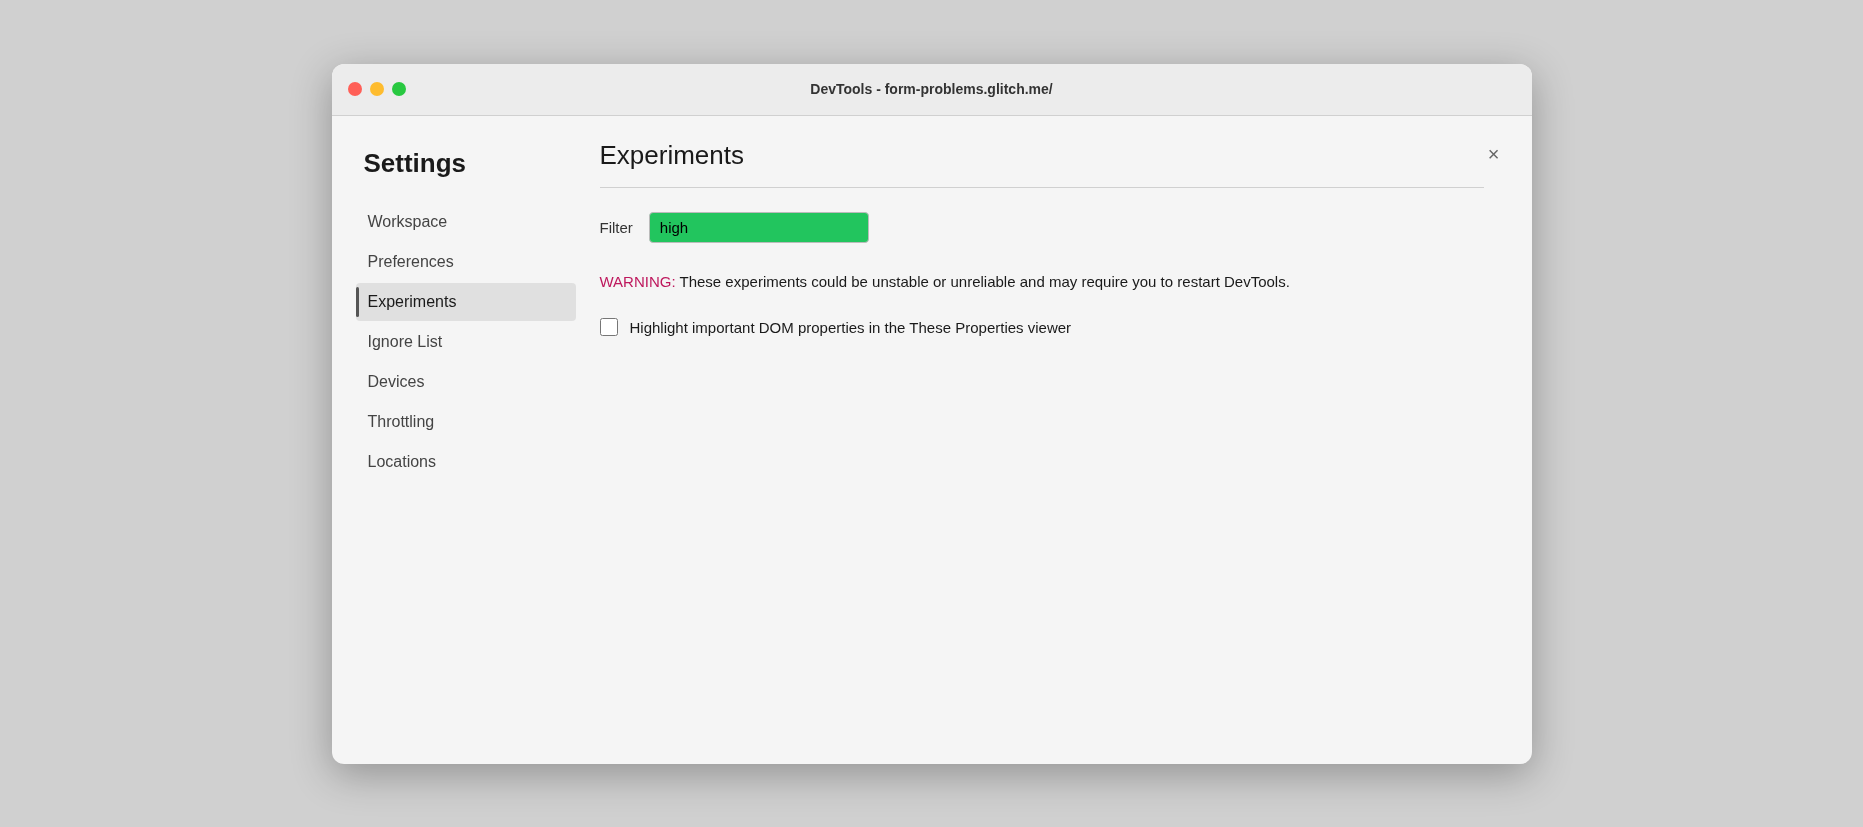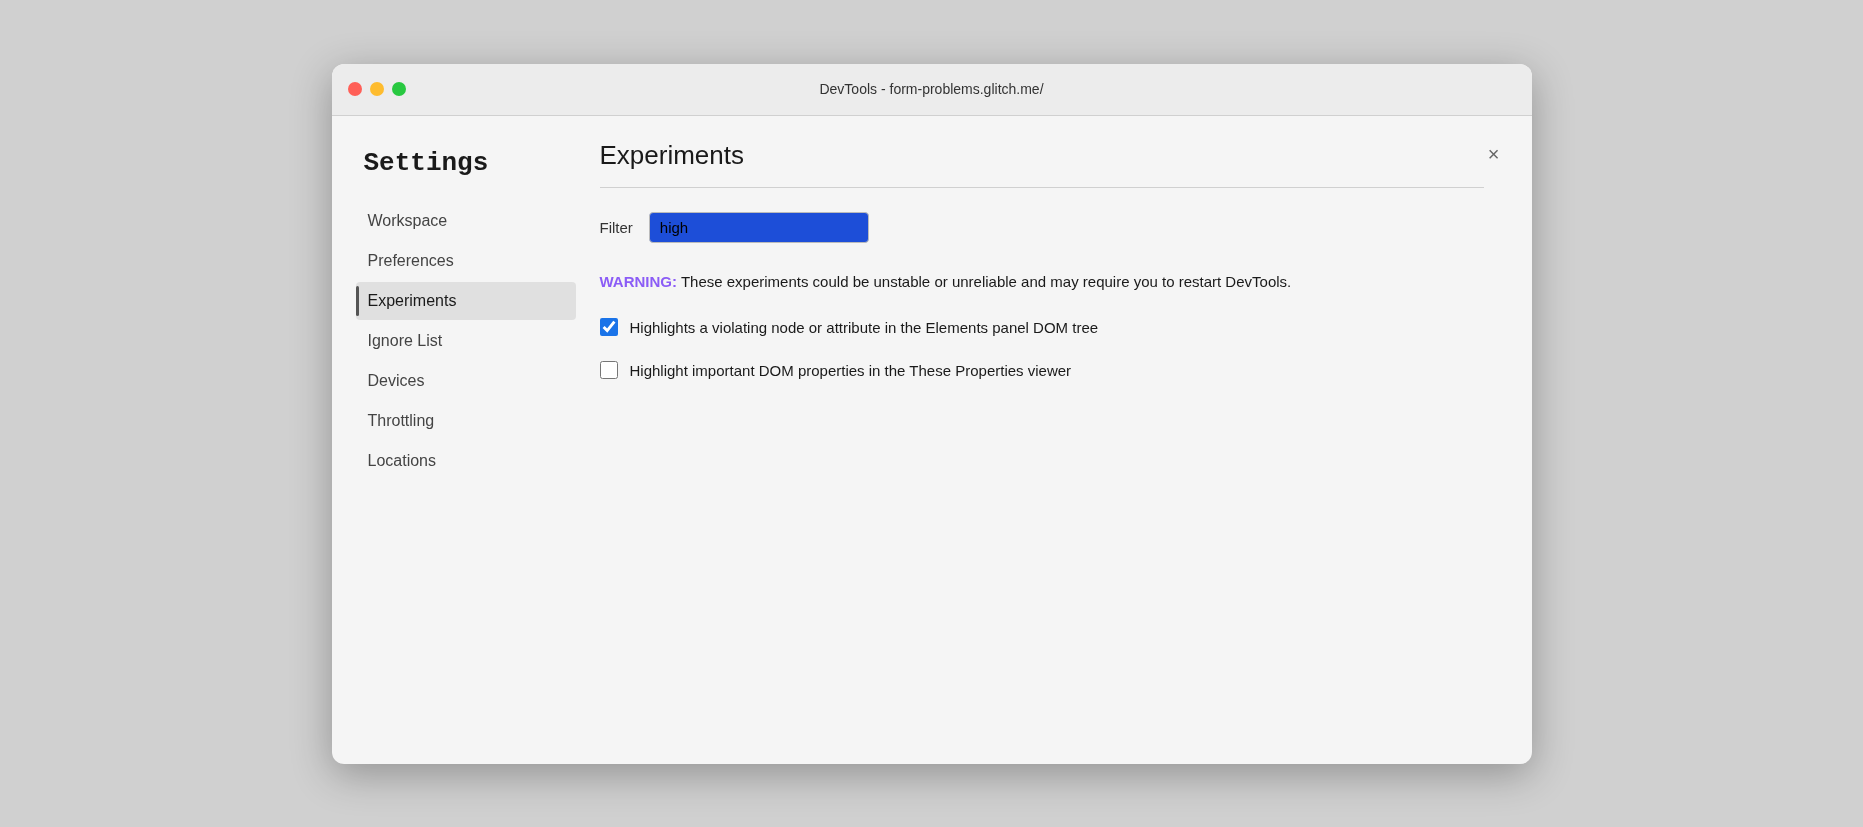--- a/index.html
+++ b/index.html
@@ -48,21 +48,21 @@
       height: 14px;
       border-radius: 50%;
     }
 
     .traffic-light.close { background: #ff5f57; }
     .traffic-light.minimize { background: #febc2e; }
     .traffic-light.maximize { background: #28c840; }
 
     .titlebar-title {
       font-size: 14px;
-      font-weight: 400;
+      font-weight: 700;
       color: #333;
     }
 
     .content-area {
       display: flex;
       flex: 1;
       padding: 24px 24px 24px 24px;
       gap: 0;
     }
 
@@ -72,21 +72,20 @@
       flex-shrink: 0;
       padding-top: 8px;
     }
 
     .sidebar-title {
       font-size: 26px;
       font-weight: 700;
       color: #1a1a1a;
       margin-bottom: 24px;
       padding-left: 8px;
-      font-family: Liberation Mono, monospace;
     }
 
     .sidebar-item {
       display: block;
       padding: 10px 12px;
       font-size: 16px;
       color: #444;
       cursor: pointer;
       border-radius: 4px;
       margin-bottom: 2px;
@@ -157,34 +156,34 @@
       color: #333;
     }
 
     .filter-input {
       border: 1px solid #bbb;
       border-radius: 4px;
       padding: 6px 10px;
       font-size: 15px;
       width: 220px;
       outline: none;
-      background: #1d4ed8;
+      background: #22c55e;
     }
 
     
     .warning-text {
       font-size: 15px;
       color: #1a1a1a;
       margin-bottom: 24px;
       line-height: 1.5;
     }
 
     .warning-text .warning-label {
-      color: #8b5cf6;
-      font-weight: 700;
+      color: #be185d;
+      font-weight: 400;
     }
 
     
     .checkbox-item {
       display: flex;
       align-items: flex-start;
       gap: 12px;
       margin-bottom: 20px;
     }
 
@@ -253,24 +252,20 @@
 
       <div class="filter-row">
         <label class="filter-label">Filter</label>
         <input class="filter-input" type="text" value="high" style="">
       </div>
 
       <p class="warning-text">
         <span class="warning-label">WARNING:</span><span> These experiments could be unstable or unreliable and may require you to restart DevTools.</span>
       </p>
 
-      <div class="checkbox-item">
-        <input type="checkbox" id="chk1" checked="" style="">
-        <label class="checkbox-label" for="chk1">Highlights a violating node or attribute in the Elements panel DOM tree</label>
-      </div>
 
       <div class="checkbox-item">
         <input type="checkbox" id="chk2" style="">
         <label class="checkbox-label" for="chk2">Highlight important DOM properties in the These Properties viewer</label>
       </div>
     </div>
   </div>
 </div>
 
 </body></html>

